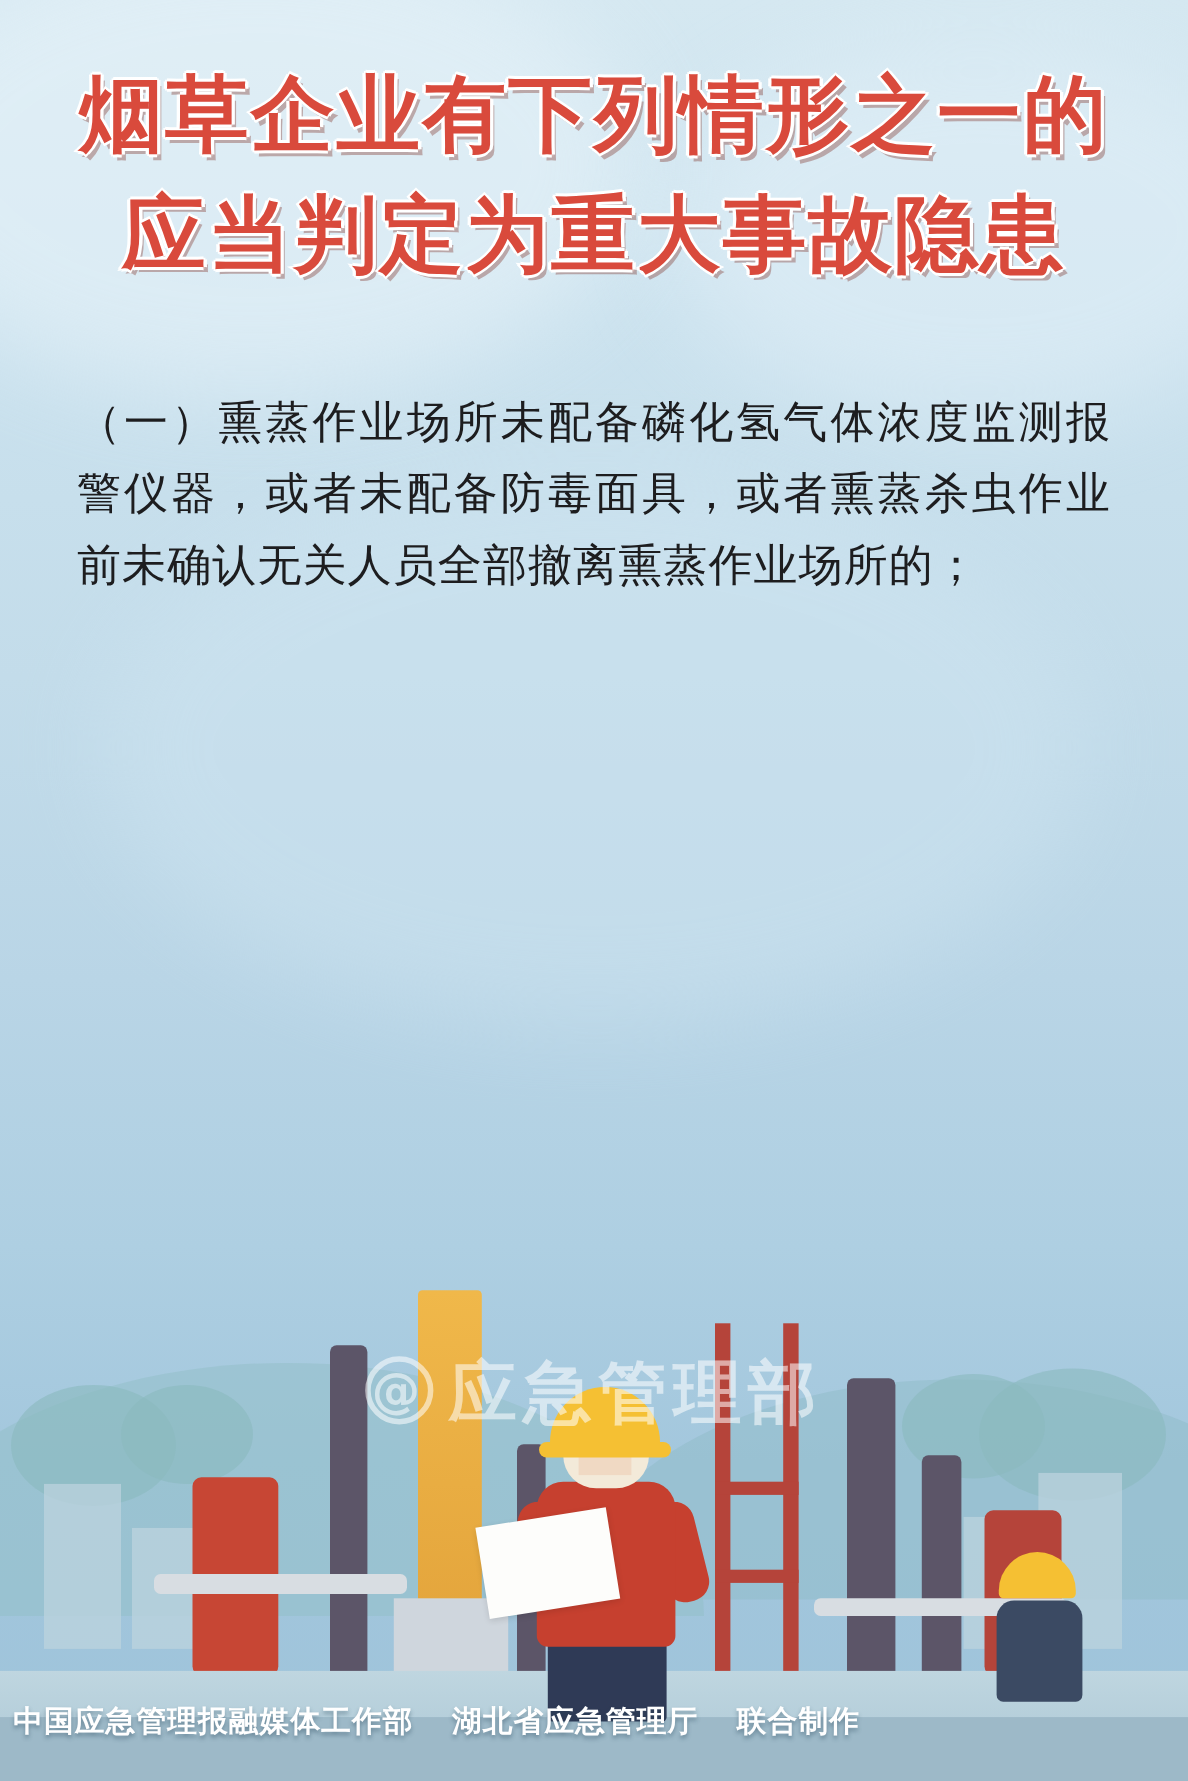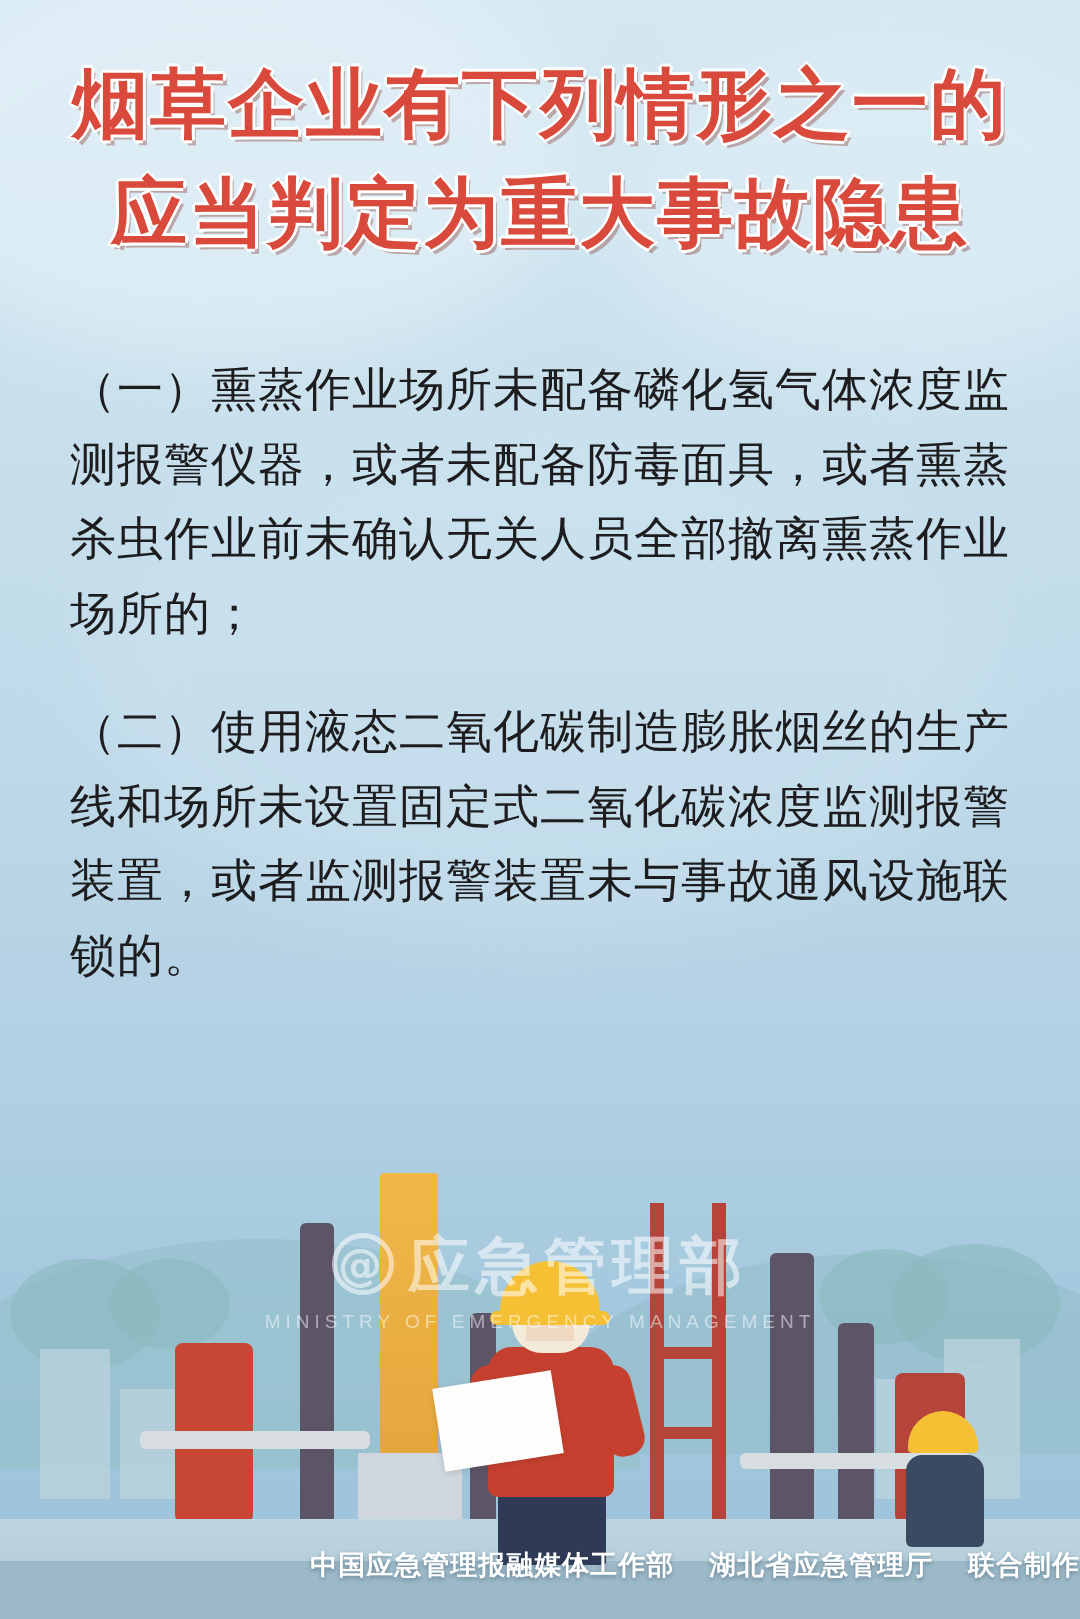--- a/index.html
+++ b/index.html
@@ -59,21 +59,21 @@
   
   .content {
     position:absolute;
     top:352px;
     left:70px;
     width:940px;
     z-index:6;
   }
   .para {
     font-family:"DejaVu Sans","Liberation Sans",sans-serif;
-    font-size:46px;
+    font-size:40px;
     line-height:1.62;
     color:#1d1d1f;
     letter-spacing:1px;
     text-align:justify;
     margin-bottom:44px;
     text-indent:0;
   }
 
   
   .scene {
@@ -186,21 +186,21 @@
     position:absolute; inset:0;
     font-size:44px; line-height:54px; text-align:center;
     color:rgba(255,255,255,.55);
   }
 
   
   .footer {
     position:absolute;
     left:12px; right:0;
     bottom:36px;
-    text-align:right;
+    text-align:left;
     z-index:7;
   }
   .footer span {
     font-family:"DejaVu Sans","Liberation Sans",sans-serif;
     font-size:27px;
     font-weight:bold;
     color:#ffffff;
     text-shadow:0 2px 4px rgba(40,70,90,.45);
     letter-spacing:1px;
   }
@@ -215,21 +215,20 @@
   <div class="blob b2"></div>
   <div class="blob b3"></div>
 
   <div class="title-wrap">
     <div class="title-line">烟草企业有下列情形之一的</div>
     <div class="title-line">应当判定为重大事故隐患</div>
   </div>
 
   <div class="content">
     <p class="para">（一）熏蒸作业场所未配备磷化氢气体浓度监测报警仪器，或者未配备防毒面具，或者熏蒸杀虫作业前未确认无关人员全部撤离熏蒸作业场所的；</p>
-    <p class="para">（二）使用液态二氧化碳制造膨胀烟丝的生产线和场所未设置固定式二氧化碳浓度监测报警装置，或者监测报警装置未与事故通风设施联锁的。</p>
   </div>
 
   <div class="scene">
     <div class="hill h1"></div>
     <div class="hill h2"></div>
 
     <div class="tree" style="width:150px;height:110px;left:10px;bottom:250px;"></div>
     <div class="tree" style="width:120px;height:90px;left:110px;bottom:270px;"></div>
     <div class="tree" style="width:170px;height:120px;right:20px;bottom:255px;"></div>
     <div class="tree" style="width:130px;height:95px;right:130px;bottom:275px;"></div>
@@ -274,21 +273,20 @@
     <div class="worker2">
       <div class="w2-body"></div>
       <div class="w2-helmet"></div>
     </div>
   </div>
 
   <div class="watermark">
     <div class="wm-main">
       <span class="wm-at"></span><span>应急管理部</span>
     </div>
-    <div class="wm-sub">MINISTRY OF EMERGENCY MANAGEMENT</div>
   </div>
 
   <div class="footer">
     <span>中国应急管理报融媒体工作部</span>
     <span class="sep"></span>
     <span>湖北省应急管理厅</span>
     <span class="sep"></span>
     <span>联合制作</span>
   </div>
 

